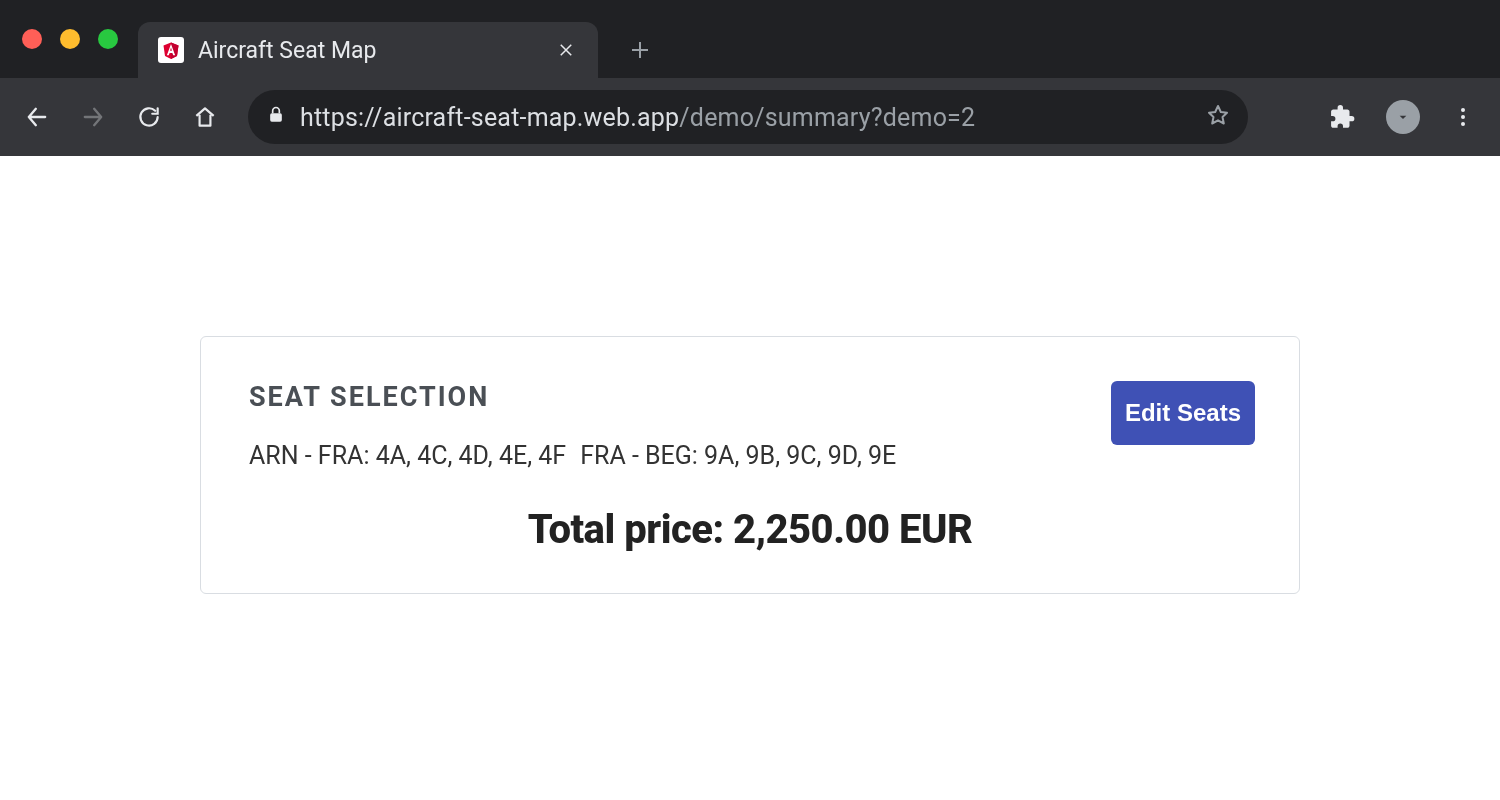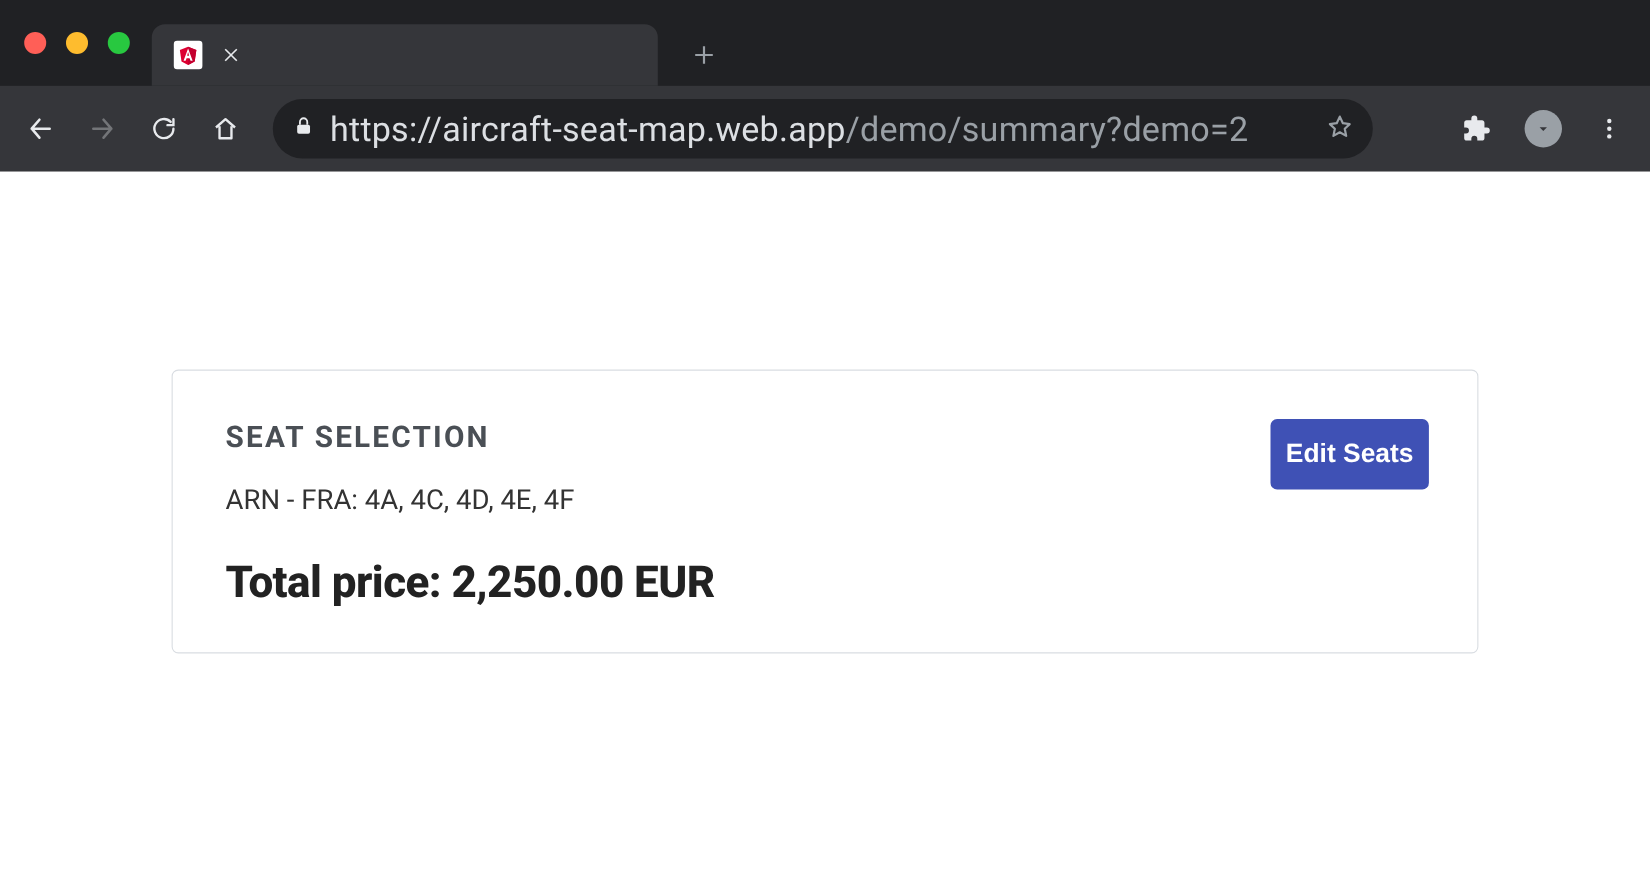--- a/index.html
+++ b/index.html
@@ -17,52 +17,53 @@
     .tab { display: flex; align-items: center; gap: 14px; height: 56px; padding: 0 20px; border-radius: 12px 12px 0 0; background: #35363a; min-width: 460px; position: relative; }
     .tab-favicon { width: 26px; height: 26px; display: flex; align-items: center; justify-content: center; background: #fff; border-radius: 3px; }
     .tab-title { font-size: 23px; color: #e8eaed; flex: 1; white-space: nowrap; overflow: hidden; text-overflow: ellipsis; }
     .tab-close { width: 24px; height: 24px; display: flex; align-items: center; justify-content: center; color: #e8eaed; border-radius: 50%; cursor: pointer; font-size: 20px; }
     .new-tab { width: 44px; height: 44px; display: flex; align-items: center; justify-content: center; border-radius: 50%; cursor: pointer; margin-bottom: 6px; margin-left: 8px; }
 
     .toolbar-row { display: flex; align-items: center; background: #35363a; height: 78px; padding: 0 12px; gap: 6px; }
     .nav-btn { width: 50px; height: 50px; display: flex; align-items: center; justify-content: center; border-radius: 50%; cursor: pointer; }
     .nav-btn.disabled { opacity: 0.35; cursor: default; }
     .omnibox { flex: 1; max-width: 1000px; display: flex; align-items: center; background: #202124; border-radius: 40px; height: 54px; padding: 0 18px; gap: 14px; margin: 0 12px; }
-    .url { font-size: 31px; color: #dcdfe3; letter-spacing: 0.2px; white-space: nowrap; overflow: hidden; flex: 1; }
+    .url { font-size: 25px; color: #dcdfe3; letter-spacing: 0.2px; white-space: nowrap; overflow: hidden; flex: 1; }
     .url .path { color: #9aa0a6; }
     .right-icons { display: flex; align-items: center; gap: 18px; margin-left: auto; }
     .profile-badge { width: 34px; height: 34px; border-radius: 50%; background: #9aa0a6; display: flex; align-items: center; justify-content: center; }
 
     
     .page { background: #fff; padding-top: 180px; }
-    .card { width: 1188px; margin: 0 auto; border: 1px solid #d9dde2; border-radius: 6px; padding: 44px 48px 40px; position: relative; }
+    .card { width: 1100px; margin: 0 auto; border: 1px solid #d9dde2; border-radius: 6px; padding: 44px 48px 40px; position: relative; }
     .card-title { font-size: 27px; font-weight: 700; letter-spacing: 2px; color: #4a4f55; }
     .edit-btn { position: absolute; right: 44px; top: 44px; background: #3f51b5; color: #fff; font-size: 24px; font-weight: 600; padding: 18px 14px; border-radius: 6px; border: none; cursor: pointer; }
     .routes { margin-top: 28px; display: flex; flex-direction: row; gap: 14px; }
     .route-line { font-size: 25px; color: #333; }
-    .total { margin-top: 36px; font-size: 40px; font-weight: 800; color: #222; letter-spacing: -0.5px; }
+    .total { margin-top: 36px; font-size: 40px; font-weight: 800; color: #222; letter-spacing: -0.5px; text-align: center; }
   </style>
 </head>
 <body>
 
 <div class="browser-chrome">
   <div class="tabs-row">
     <div class="window-controls">
       <div class="wc-dot wc-red"></div>
       <div class="wc-dot wc-yellow"></div>
       <div class="wc-dot wc-green"></div>
     </div>
     <div class="tab">
       <div class="tab-favicon">
         <svg viewBox="0 0 24 24" width="18" height="18">
             <polygon points="12,2 22,6 20,20 12,24 4,20 2,6" fill="#dd0031"></polygon>
             <polygon points="12,2 12,24 20,20 22,6" fill="#c3002f"></polygon>
             <path d="M12 4 L6.5 19 H9 L10.2 16 H13.8 L15 19 H17.5 Z M12 8.5 L13.2 13 H10.8 Z" fill="#fff"></path>
           </svg>
       </div>
+      <span class="tab-title">Aircraft Seat Map</span>
       <div class="tab-close">
         <svg viewBox="0 0 24 24" width="18" height="18" stroke="#e8eaed" stroke-width="2" fill="none">
             <path d="M5 5 L19 19 M19 5 L5 19"></path>
           </svg>
       </div>
     </div>
     <div class="new-tab">
       <svg viewBox="0 0 24 24" width="24" height="24" stroke="#9aa0a6" stroke-width="2" fill="none">
           <path d="M12 4 V20 M4 12 H20"></path>
         </svg>
@@ -129,19 +130,20 @@
     </div>
   </div>
 </div>
 
 <div class="page">
   <div class="card">
     <div class="card-title">SEAT SELECTION</div>
     <button class="edit-btn">Edit Seats</button>
     <div class="routes">
       <div class="route-line">ARN - FRA: 4A, 4C, 4D, 4E, 4F</div>
+      <div class="route-line">FRA - BEG: 9A, 9B, 9C, 9D, 9E</div>
     </div>
     <div class="total">
       <span>Total price:</span>
       <span>2,250.00 EUR</span>
     </div>
   </div>
 </div>
 
 </body></html>

